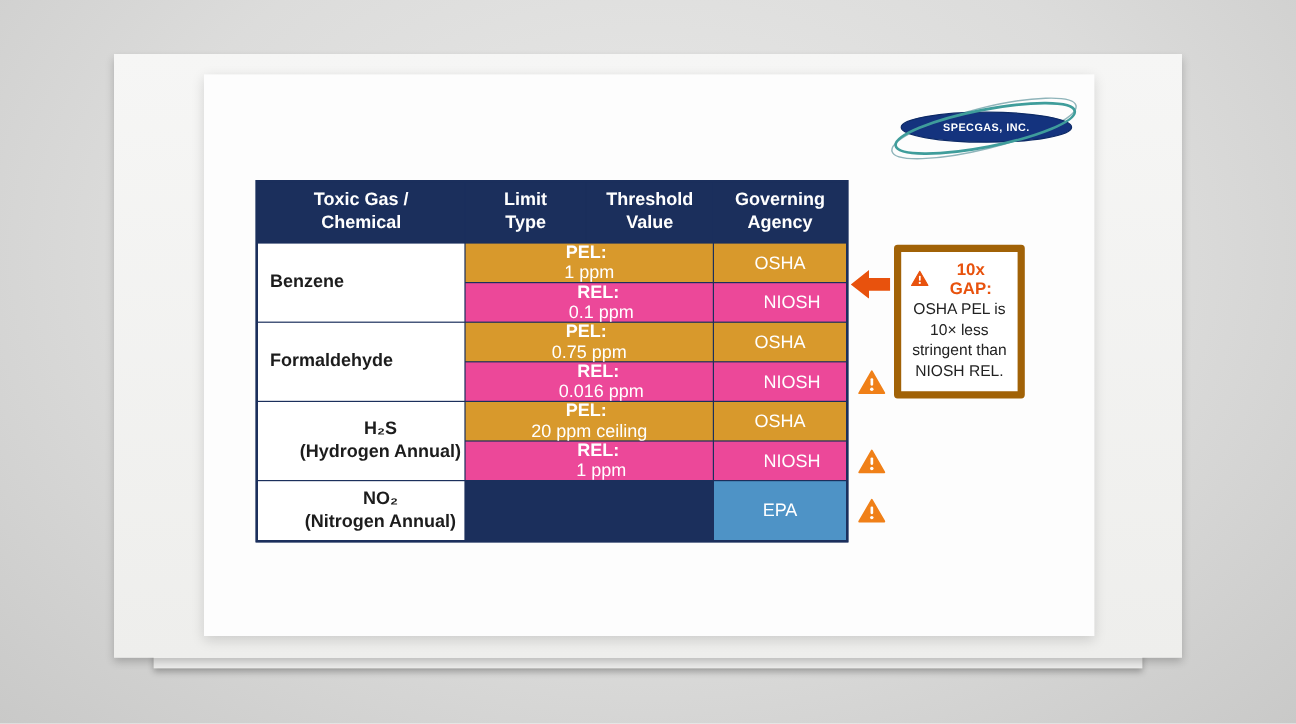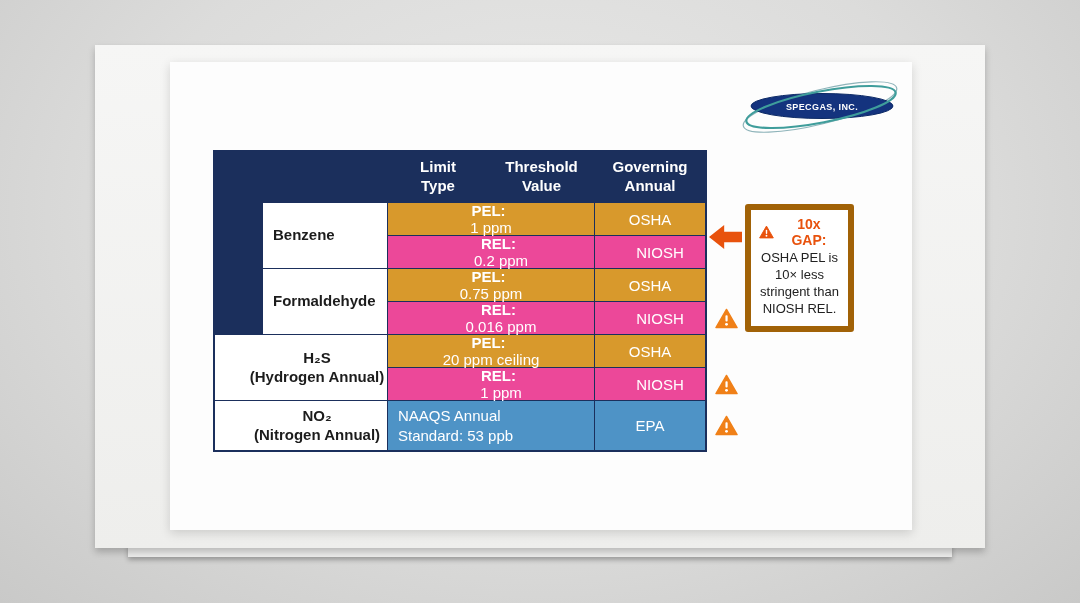--- a/index.html
+++ b/index.html
@@ -42,21 +42,21 @@
   .cell { display: flex; align-items: center; justify-content: center; }
   .hdr { background: #1B2F5C; color: #fff; font-weight: bold; font-size: 15px; text-align: center; line-height: 1.25; }
   .hdr span { display: inline-block; }
   .hw-gas { width: 96px; }
   .hw-limit { width: 48px; }
   .hw-thresh { width: 82px; }
   .hw-agency { width: 84px; }
 
   .gas { background: #ffffff; color: #1c1c1c; font-weight: bold; font-size: 15px;
          flex-direction: column; line-height: 1.25; text-align: center; padding-left: 32px; }
-  .gas.align-left { align-items: flex-start; padding-left: 10px; text-align: left; margin-left: 48px; }
+  .gas.align-left { align-items: flex-start; padding-left: 10px; text-align: left; }
   .gas-sub:empty { display: none; }
 
   .limit { color: #fff; font-size: 15px; flex-direction: column; }
   .limit .lbl { font-weight: bold; margin-right: 5px; }
   .osha { background: #D8992C; }
   .niosh { background: #ec4899; padding-left: 20px; }
   .epa { background: #4E93C6; }
   .agency { color: #fff; font-size: 15px; }
   .naaqs { justify-content: flex-start; padding-left: 10px; color: #fff; font-size: 15px; line-height: 1.3; }
   .naaqs span { width: 132px; }
@@ -93,44 +93,47 @@
 
     <svg class="logo" viewBox="0 0 160 50">
       <ellipse cx="78" cy="25" rx="79" ry="17" fill="none" stroke="#8fb4ba" stroke-width="1.2" transform="rotate(-14 78 25)"></ellipse>
       <ellipse cx="80" cy="24" rx="71" ry="12.5" fill="#14337E" stroke="#0d2a66" stroke-width="1"></ellipse>
       <ellipse cx="79" cy="25" rx="76" ry="15.5" fill="none" stroke="#3F9D9B" stroke-width="2.2" transform="rotate(-11 79 25)"></ellipse>
       <text x="80" y="27.5" text-anchor="middle" font-size="9" font-weight="bold" fill="#ffffff" letter-spacing="0.4">SPECGAS, INC.</text>
     </svg>
 
     <div class="gas-table">
 
+      <div class="cell hdr" style="grid-area:1/1/2/2">
+        <span class="hw-gas">Toxic Gas / Chemical</span>
+      </div>
       <div class="cell hdr" style="grid-area:1/2/2/3">
         <span class="hw-limit">Limit Type</span>
       </div>
       <div class="cell hdr" style="grid-area:1/3/2/4">
         <span class="hw-thresh">Threshold Value</span>
       </div>
       <div class="cell hdr" style="grid-area:1/4/2/5">
-        <span class="hw-agency">Governing Annual</span>
+        <span class="hw-agency">Governing Agency</span>
       </div>
 
       <div class="cell gas align-left" style="grid-area:2/1/4/2">
         <span>Benzene</span>
 
       </div>
       <div class="cell limit osha" style="grid-area:2/2/3/4">
         <span class="lbl">PEL:</span>
         <span>1 ppm</span>
       </div>
       <div class="cell agency osha" style="grid-area:2/4/3/5">
         <span>OSHA</span>
       </div>
       <div class="cell limit niosh" style="grid-area:3/2/4/4">
         <span class="lbl">REL:</span>
-        <span>0.2 ppm</span>
+        <span>0.1 ppm</span>
       </div>
       <div class="cell agency niosh" style="grid-area:3/4/4/5">
         <span>NIOSH</span>
       </div>
 
       <div class="cell gas align-left" style="grid-area:4/1/6/2">
         <span>Formaldehyde</span>
 
       </div>
       <div class="cell limit osha" style="grid-area:4/2/5/4">
@@ -163,23 +166,20 @@
         <span class="lbl">REL:</span>
         <span>1 ppm</span>
       </div>
       <div class="cell agency niosh" style="grid-area:7/4/8/5">
         <span>NIOSH</span>
       </div>
 
       <div class="cell gas" style="grid-area:8/1/9/2">
         <span>NO₂</span>
         <span class="gas-sub">(Nitrogen Annual)</span>
-      </div>
-      <div class="cell naaqs epa" style="grid-area:8/2/9/4">
-        <span>NAAQS Annual Standard: 53 ppb</span>
       </div>
       <div class="cell agency epa" style="grid-area:8/4/9/5">
         <span>EPA</span>
       </div>
     </div>
 
     <div class="arrow-left"></div>
 
     <div class="callout">
       <div class="callout-title">

